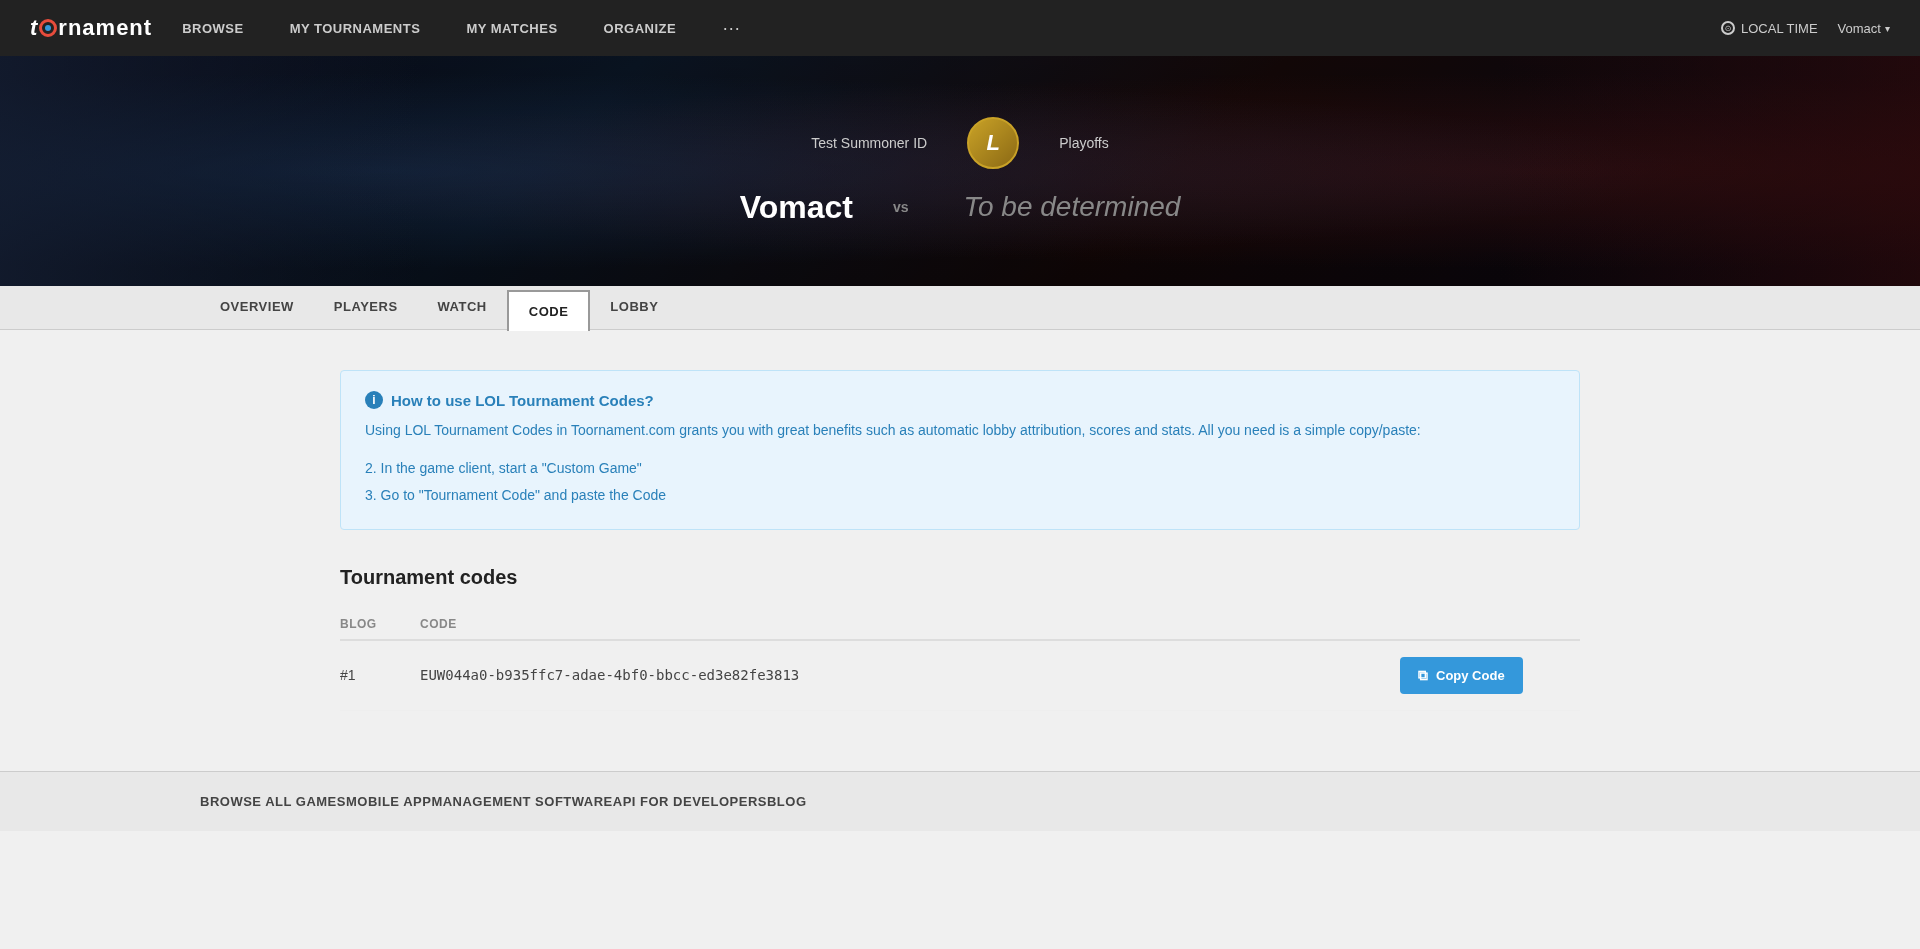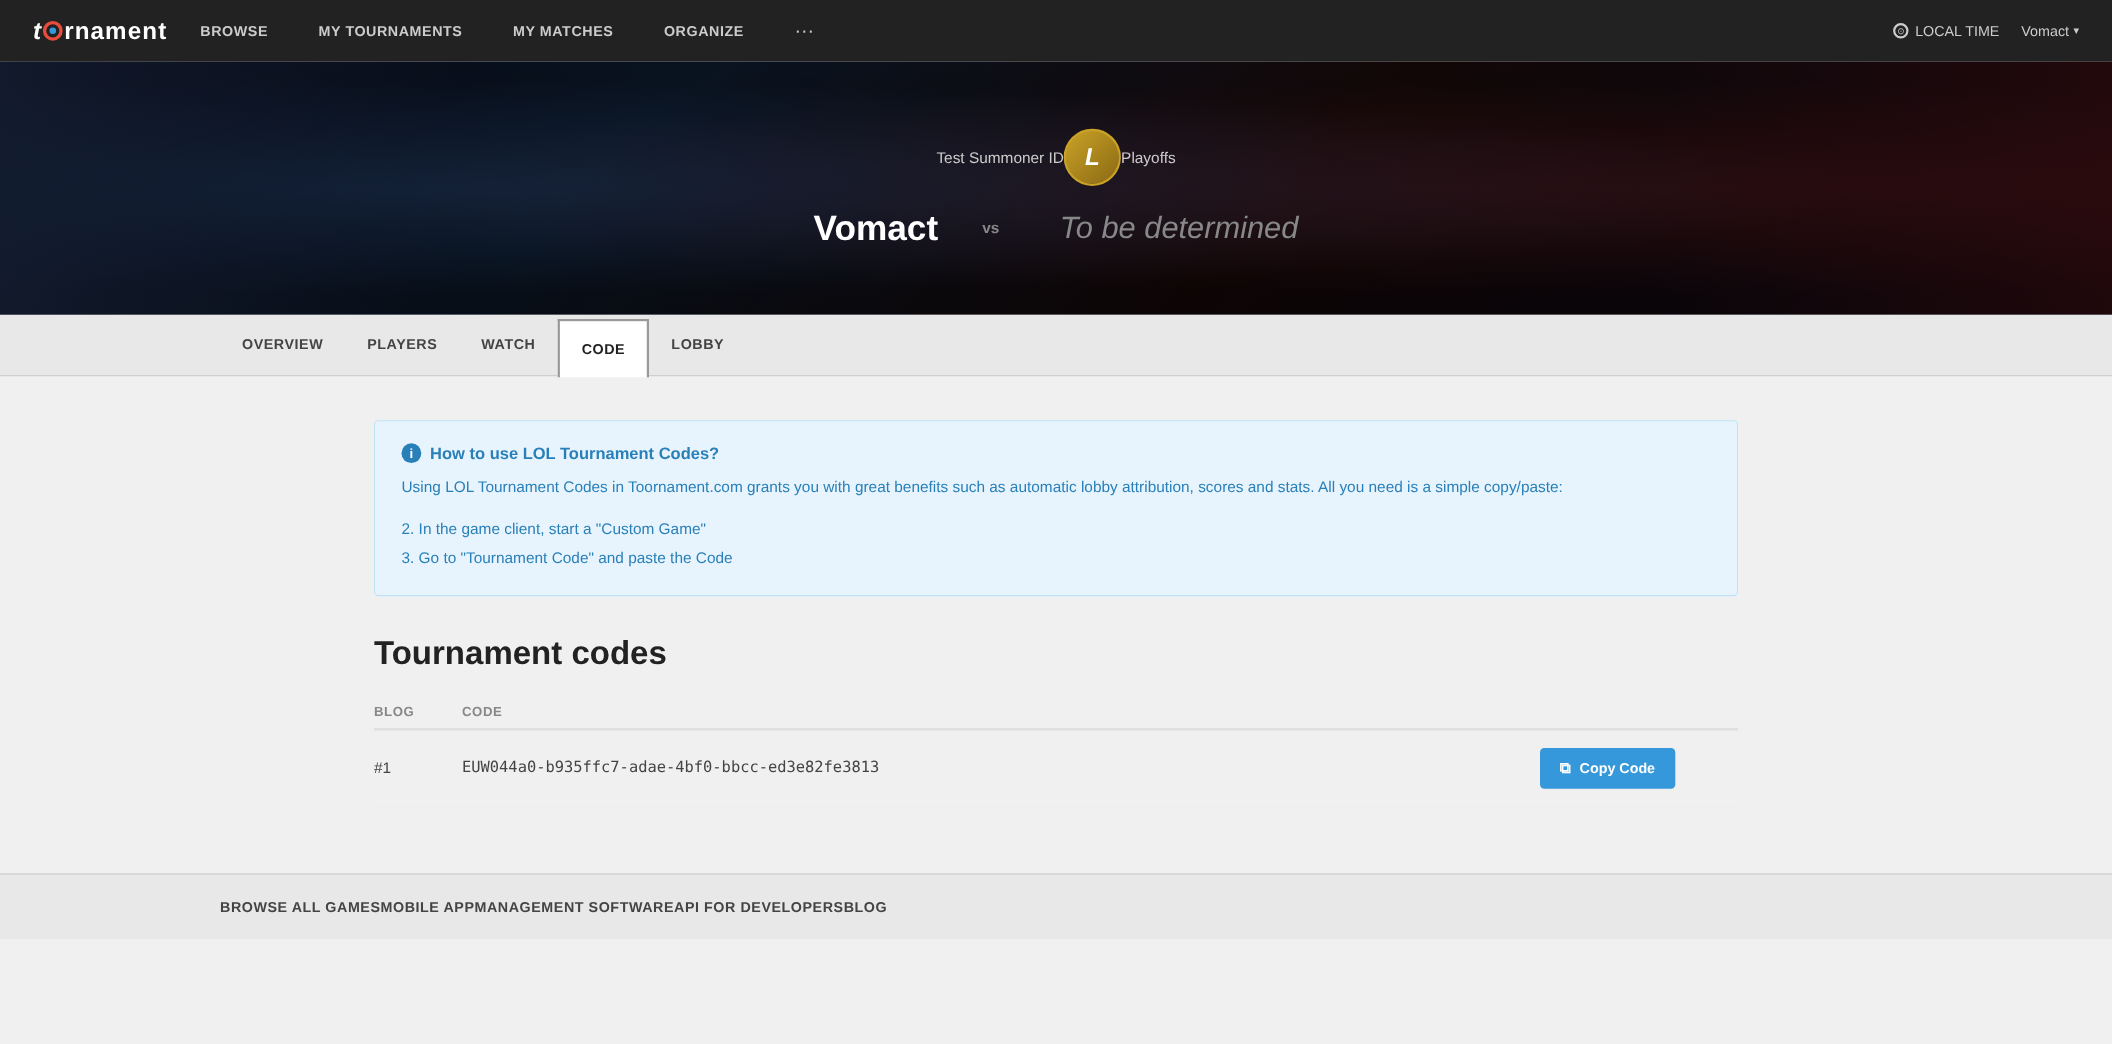--- a/index.html
+++ b/index.html
@@ -138,20 +138,21 @@
       bottom: 0;
       width: 420px;
       height: 230px;
       background: linear-gradient(to left, rgba(50,10,10,0.6), transparent);
     }
     .hero-top-bar {
       position: relative;
       z-index: 2;
       display: flex;
       align-items: center;
+      gap: 40px;
       margin-bottom: 20px;
     }
     .hero-summoner-id {
       color: #ccc;
       font-size: 14px;
     }
     .hero-game-icon {
       width: 52px;
       height: 52px;
       background: linear-gradient(135deg, #c9a227, #8b6914);
@@ -193,21 +194,21 @@
       margin-left: 15px;
     }
 
     
     .tabs-bar {
       background: #e8e8e8;
       display: flex;
       align-items: stretch;
       padding: 0 200px;
       border-bottom: 1px solid #ccc;
-      height: 56px;
+      height: 44px;
     }
     .tab-item {
       display: flex;
       align-items: center;
       padding: 0 20px;
       font-size: 13px;
       font-weight: bold;
       color: #444;
       cursor: pointer;
       border-bottom: 3px solid transparent;
@@ -268,21 +269,21 @@
       margin-bottom: 14px;
     }
     .info-box-steps {
       color: #2980b9;
       font-size: 14px;
       line-height: 1.9;
     }
 
     
     .section-title {
-      font-size: 30px;
+      font-size: 20px;
       font-weight: bold;
       color: #222;
       margin-bottom: 20px;
     }
     .codes-table {
       width: 100%;
       border-collapse: collapse;
     }
     .codes-table thead tr {
       border-bottom: 2px solid #ddd;

